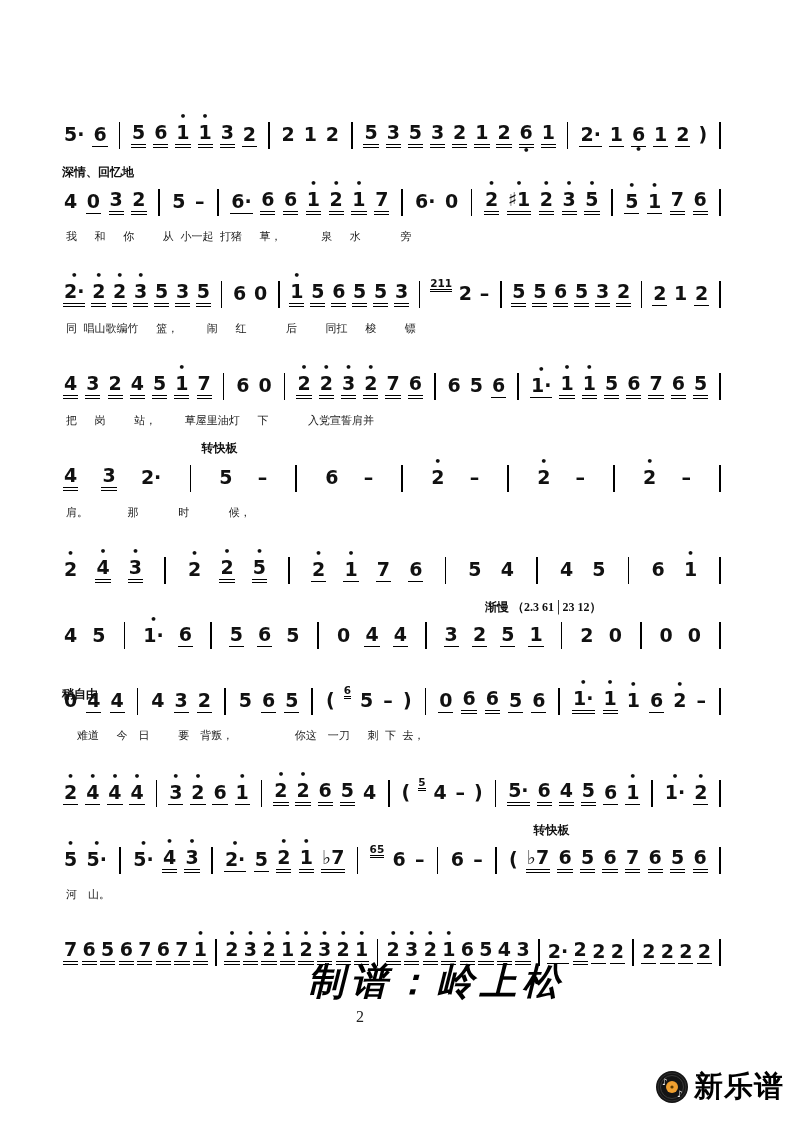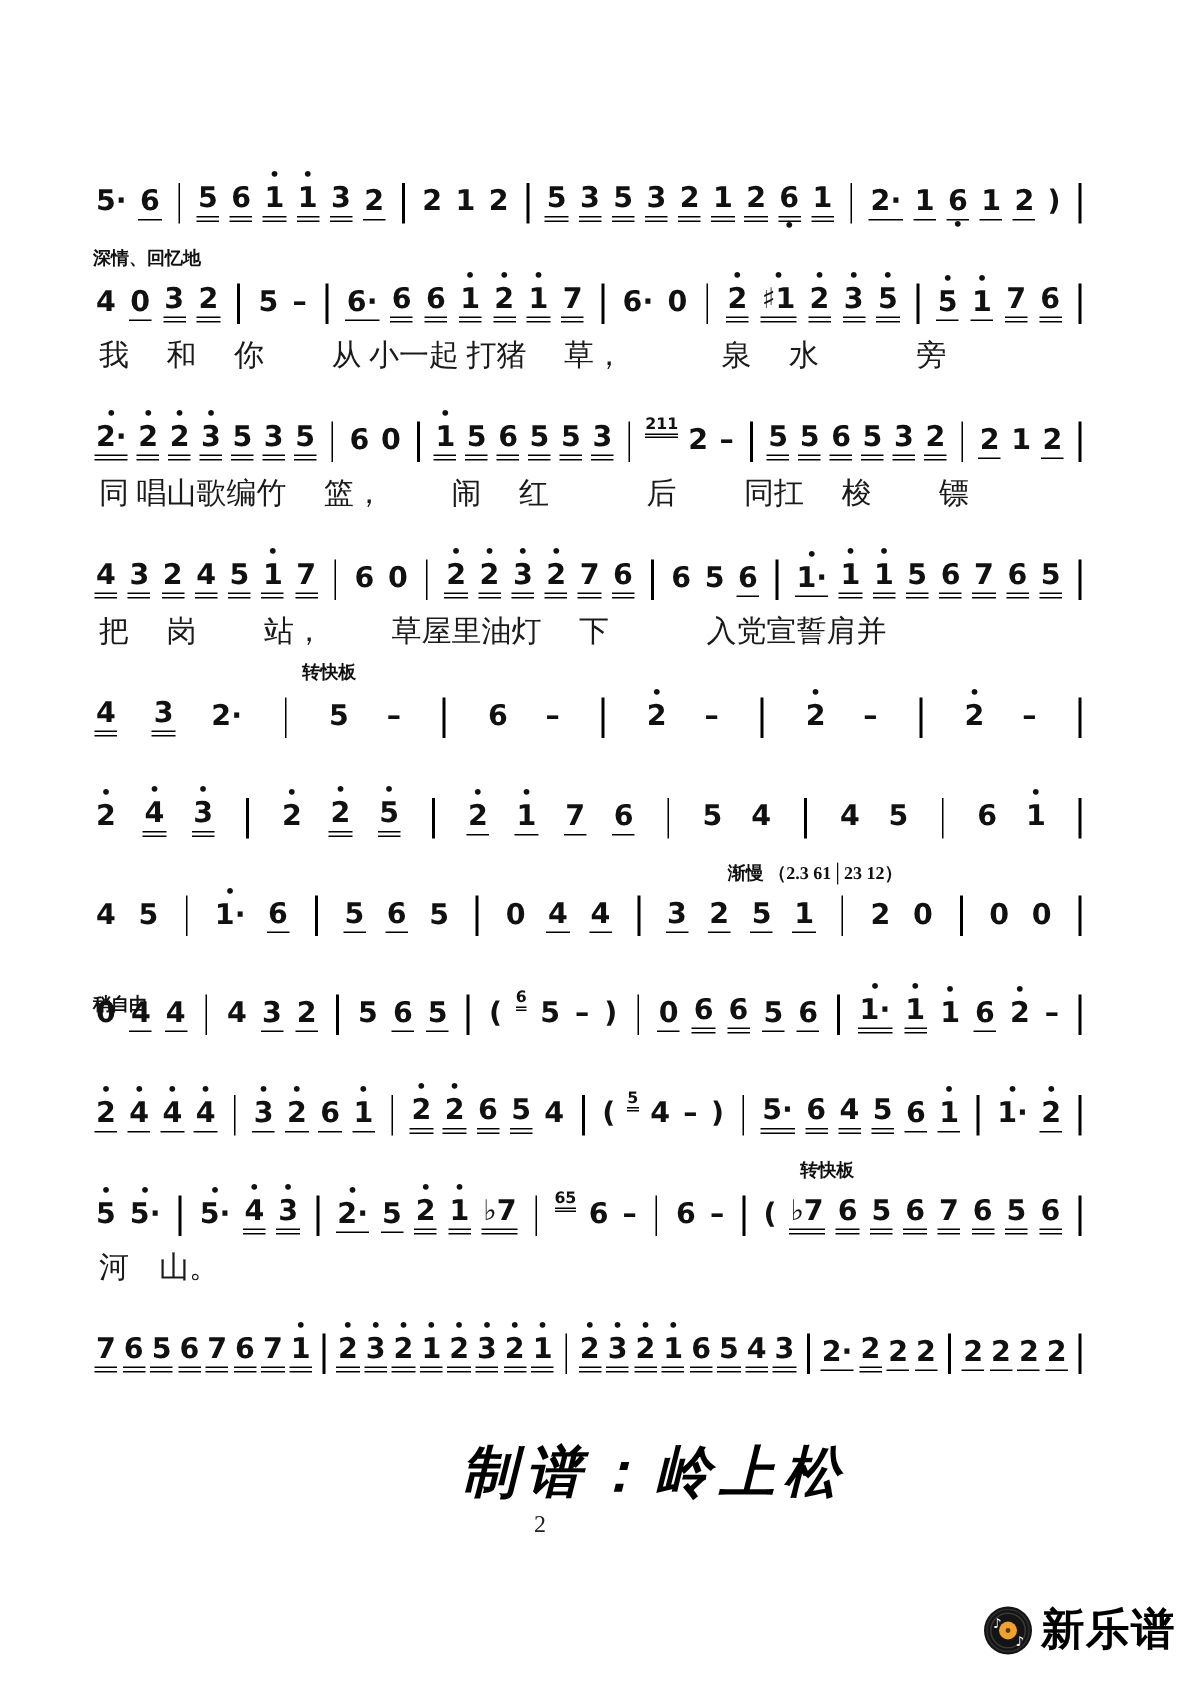--- a/index.html
+++ b/index.html
@@ -14,21 +14,21 @@
   .odot{height:8px;line-height:6px;font-size:11px;font-weight:700;visibility:hidden;}
   .odot.on{visibility:visible;}
   .num{font-weight:700;font-size:19px;line-height:21px;letter-spacing:0;padding:0 1px 1px 1px;}
   .u1{border-bottom:1.6px solid #000;}
   .u2{border-bottom:4px double #000;}
   .tok.bar{width:1.6px;height:27px;background:#000;margin:0 5px;padding:0;}
   .tok.dash .num{border:none;}
   .tok.paren .num{font-size:19px;font-weight:700;}
   .tok.grace{transform:translateY(-9px);}
   .tok.grace .num{font-size:10.5px;line-height:11px;border-bottom:3px double #000;padding:0;}
-  .lyrics-row{font-family:Liberation Serif, serif;font-size:20px;
+  .lyrics-row{font-family:Liberation Mono, monospace;font-size:11px;
               color:#1a1a1a;white-space:pre;margin:3px 0 0 4px;line-height:22px;}
   #signature{position:absolute;top:957px;left:0;width:781px;text-align:center;
              padding-left:92px;box-sizing:border-box;
              font-family:"DejaVu Serif","Liberation Serif",serif;
              font-size:37px;font-weight:900;font-style:italic;letter-spacing:6px;color:#000;}
   #page-number{position:absolute;top:1008px;left:0;width:720px;text-align:center;
                font-family:"Liberation Serif",serif;font-size:16px;color:#222;}
   #brand{position:absolute;right:8px;bottom:14px;display:flex;align-items:center;gap:5px;}
   #brand .brand-text{font-size:29px;font-weight:900;color:#000;letter-spacing:1px;
                      font-family:"DejaVu Sans",sans-serif;}
@@ -661,20 +661,21 @@
           <span class="num">2</span>
           <span class="odot">•</span>
         </span>
         <span class="tok dash">
           <span class="odot">•</span>
           <span class="num">–</span>
           <span class="odot">•</span>
         </span>
         <span class="tok bar"></span>
       </div>
+      <div class="lyrics-row">肩。　　　 那　　　 时　　　 候，</div>
     </div>
     <div class="music-line">
       <div class="notes-row">
         <span class="tok">
           <span class="odot on">•</span>
           <span class="num">2</span>
           <span class="odot">•</span>
         </span>
         <span class="tok">
           <span class="odot on">•</span>
@@ -987,20 +988,21 @@
           <span class="num">2</span>
           <span class="odot">•</span>
         </span>
         <span class="tok dash">
           <span class="odot">•</span>
           <span class="num">–</span>
           <span class="odot">•</span>
         </span>
         <span class="tok bar"></span>
       </div>
+      <div class="lyrics-row">　难道　 今　日　　 要　背叛，　　　　　 你这　一刀　 刺 下 去，</div>
     </div>
     <div class="music-line">
       <div class="notes-row">
         <span class="tok">
           <span class="odot on">•</span>
           <span class="num u1">2</span>
           <span class="odot">•</span>
         </span>
         <span class="tok">
           <span class="odot on">•</span>

